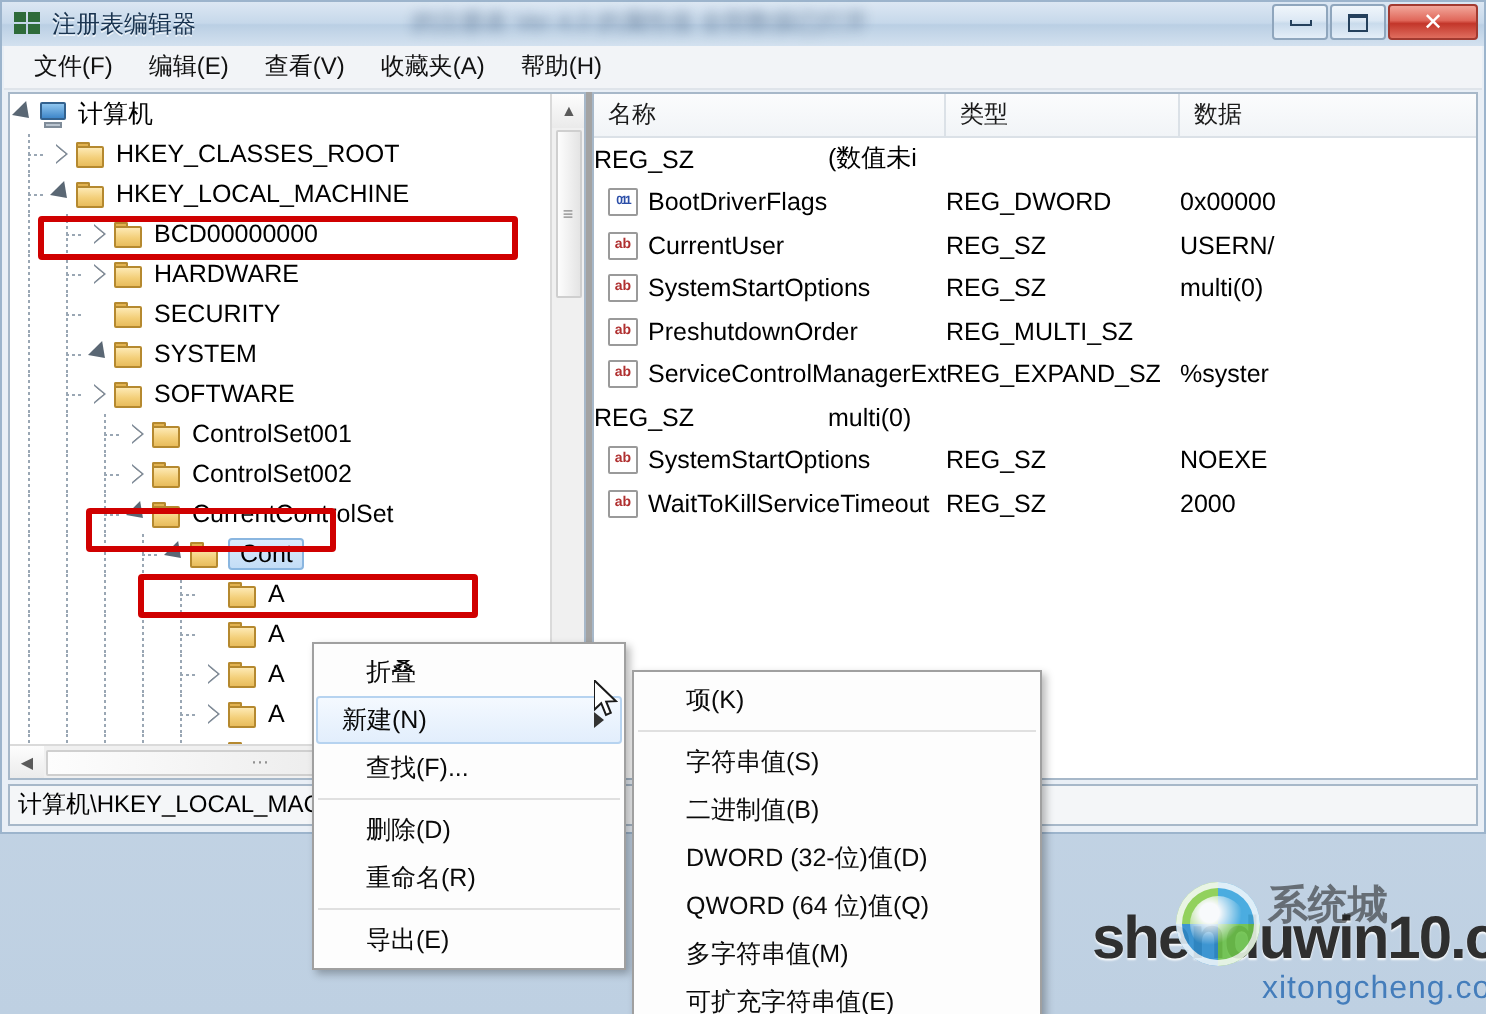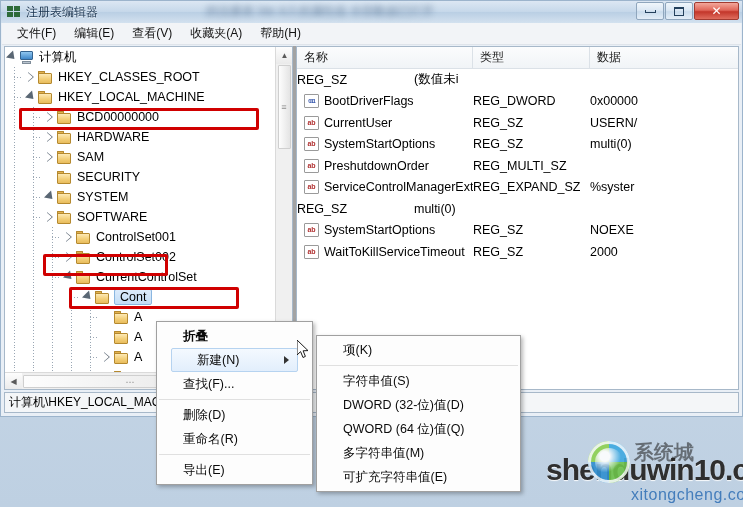--- a/index.html
+++ b/index.html
@@ -236,26 +236,26 @@
     background: #fdfdfd;
     border: 1px solid #a0a0a0;
     box-shadow: 2px 2px 4px rgba(0,0,0,.28);
     padding: 2px 0;
   }
   .ctx-item {
     height: 24px; display: flex; align-items: center;
     padding: 0 24px 0 26px; font-size: 12.5px; color: #0a0a0a; white-space: nowrap;
     position: relative;
   }
-  .ctx-item.bold { font-weight: bold; }
+  .ctx-item.bold { font-weight: normal; }
   .ctx-item.hover {
     background: linear-gradient(180deg,#f4f9ff,#e2eefc);
     border: 1px solid #b6d3f0;
     border-radius: 2px;
-    margin: 0 14px; padding-left: 25px;
+    margin: 0 1px; padding-left: 12px;
   }
   .ctx-sep { height: 1px; background: #e0e0e0; margin: 3px 2px; }
   .ctx-submenu-arrow {
     position: absolute; right: 8px; top: 50%; transform: translateY(-50%);
     width: 0; height: 0;
     border-top: 4px solid transparent; border-bottom: 4px solid transparent;
     border-left: 5px solid #333;
   }
 
   
@@ -392,37 +392,20 @@
                 <span class="doth"></span>
               </span>
               <span class="arrow collapsed">
                 <span class="inner"></span>
               </span>
               <span class="folder">
                 <span class="tab"></span>
                 <span class="body"></span>
               </span>
               <span class="tlabel">HARDWARE</span>
-            </div>
-            <div class="tree-row">
-              <span class="twig">
-                <span class="dotv"></span>
-              </span>
-              <span class="twig">
-                <span class="dotv"></span>
-                <span class="doth"></span>
-              </span>
-              <span class="arrow collapsed">
-                <span class="inner"></span>
-              </span>
-              <span class="folder">
-                <span class="tab"></span>
-                <span class="body"></span>
-              </span>
-              <span class="tlabel">SAM</span>
             </div>
             <div class="tree-row">
               <span class="twig">
                 <span class="dotv"></span>
               </span>
               <span class="twig">
                 <span class="dotv"></span>
                 <span class="doth"></span>
               </span>
               <span class="arrow"></span>
@@ -821,20 +804,21 @@
         <div class="ctx-item">删除(D)</div>
         <div class="ctx-item">重命名(R)</div>
         <div class="ctx-sep"></div>
         <div class="ctx-item">导出(E)</div>
       </div>
 
     <div class="ctxmenu" id="submenu" style="left:315px; top:334px; width:205px;">
         <div class="ctx-item">项(K)</div>
         <div class="ctx-sep"></div>
         <div class="ctx-item">字符串值(S)</div>
+        <div class="ctx-item">二进制值(B)</div>
         <div class="ctx-item">DWORD (32-位)值(D)</div>
         <div class="ctx-item">QWORD (64 位)值(Q)</div>
         <div class="ctx-item">多字符串值(M)</div>
         <div class="ctx-item">可扩充字符串值(E)</div>
       </div>
 
     <div id="redboxes">
         <div class="redbox" style="left: 18px; top: 107px; width: 240px; height: 22px; border-color: rgb(208, 0, 0);"></div>
         <div class="redbox" style="left: 42px; top: 253px; width: 125px; height: 22px; border-color: rgb(208, 0, 0);"></div>
         <div class="redbox" style="left: 68px; top: 286px; width: 170px; height: 22px; border-color: rgb(208, 0, 0);"></div>

